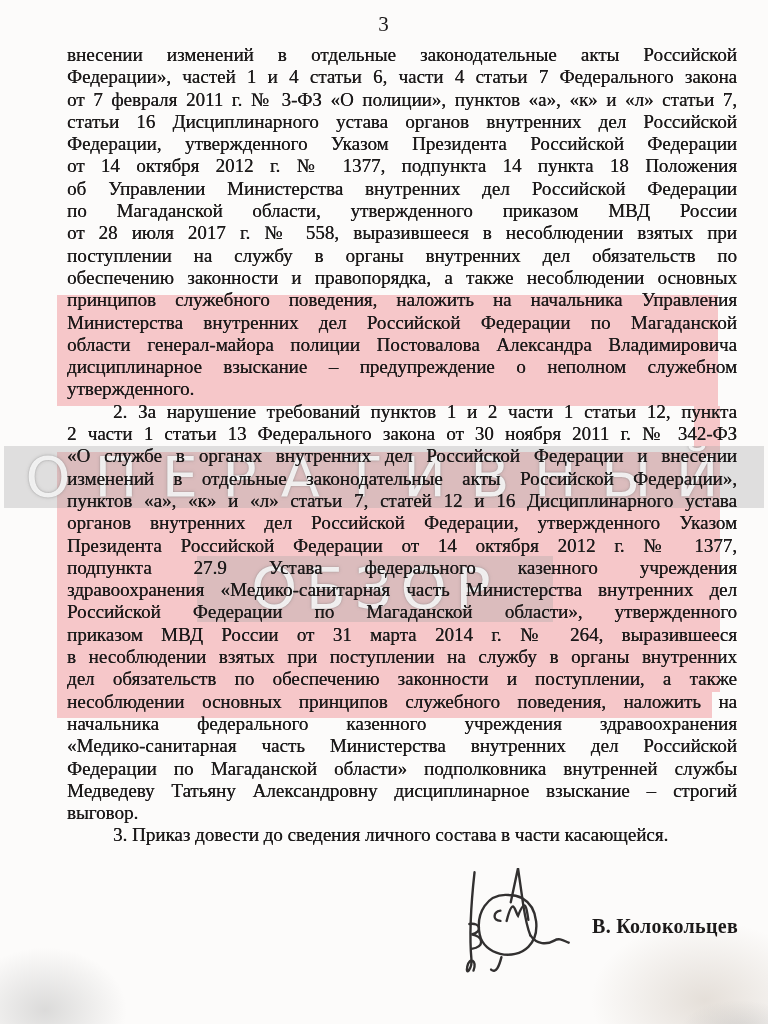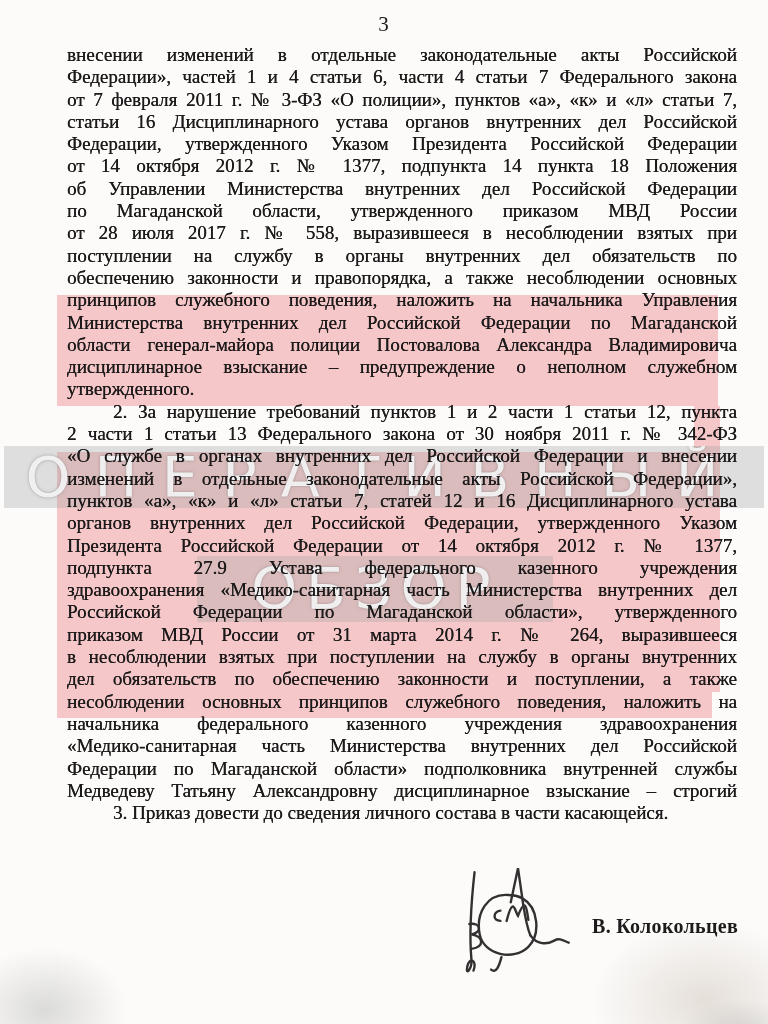--- a/index.html
+++ b/index.html
@@ -112,20 +112,21 @@
       <div class="line just">здравоохранения «Медико-санитарная часть Министерства внутренних дел</div>
       <div class="line just">Российской Федерации по Магаданской области», утвержденного</div>
       <div class="line just">приказом МВД России от 31 марта 2014 г. № 264, выразившееся</div>
       <div class="line just">в несоблюдении взятых при поступлении на службу в органы внутренних</div>
       <div class="line just">дел обязательств по обеспечению законности и поступлении, а также</div>
       <div class="line just">несоблюдении основных принципов служебного поведения, наложить на</div>
       <div class="line just">начальника федерального казенного учреждения здравоохранения</div>
       <div class="line just">«Медико-санитарная часть Министерства внутренних дел Российской</div>
       <div class="line just">Федерации по Магаданской области» подполковника внутренней службы</div>
       <div class="line just">Медведеву Татьяну Александровну дисциплинарное взыскание – строгий</div>
+      <div class="line">выговор.</div>
       <div class="line ind">3. Приказ довести до сведения личного состава в части касающейся.</div>
     </div>
 
 
   <svg class="sig-svg" width="116" height="118" viewBox="0 0 112 114">
     <g fill="none" stroke="#211f1f" stroke-width="2.3" stroke-linecap="round" opacity="0.92">
       <path d="M14,8 C11,35 9,70 11,92 C12,101 5,109 7,99 C9,89 17,93 13,103"></path>
       <path d="M9,58 C20,56 22,66 11,68 C23,70 24,80 11,82"></path>
       <path d="M47,30 C26,28 15,48 19,68 C23,88 52,94 66,80 C78,68 76,42 60,33 C56,31 51,30 47,30"></path>
       <path d="M39,45 C32,46 31,55 39,55"></path>

